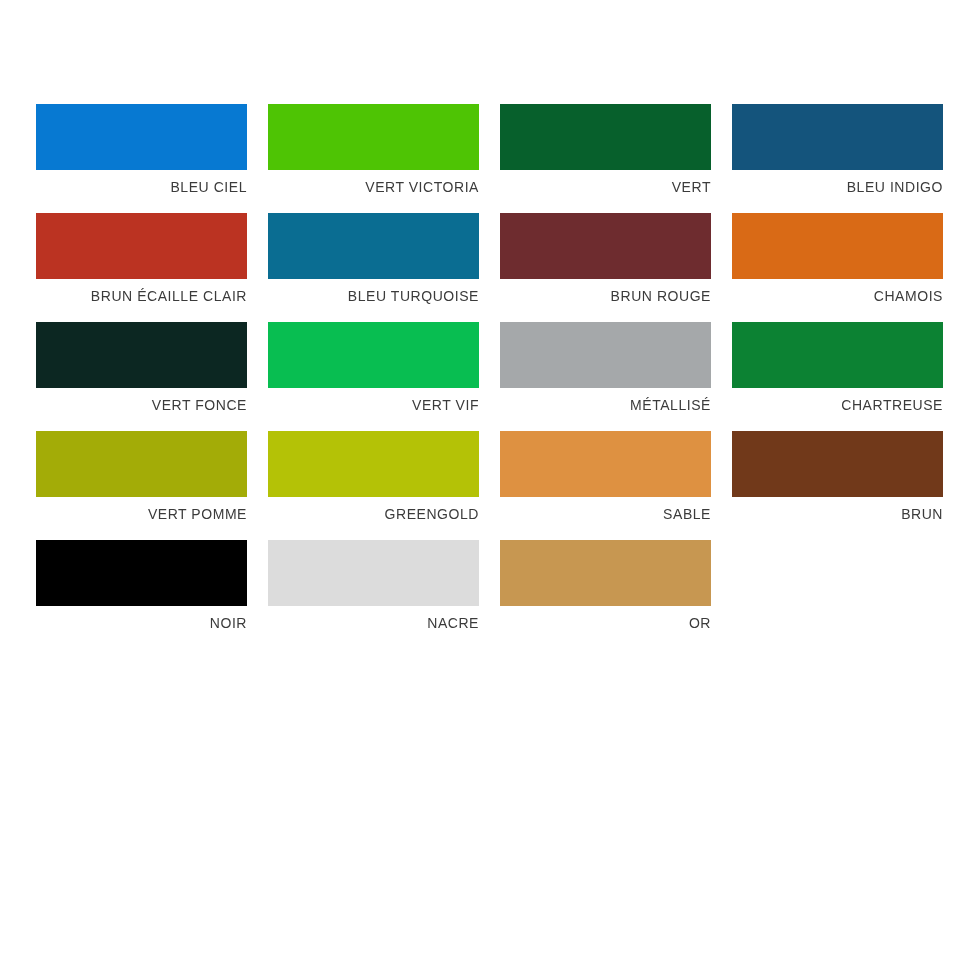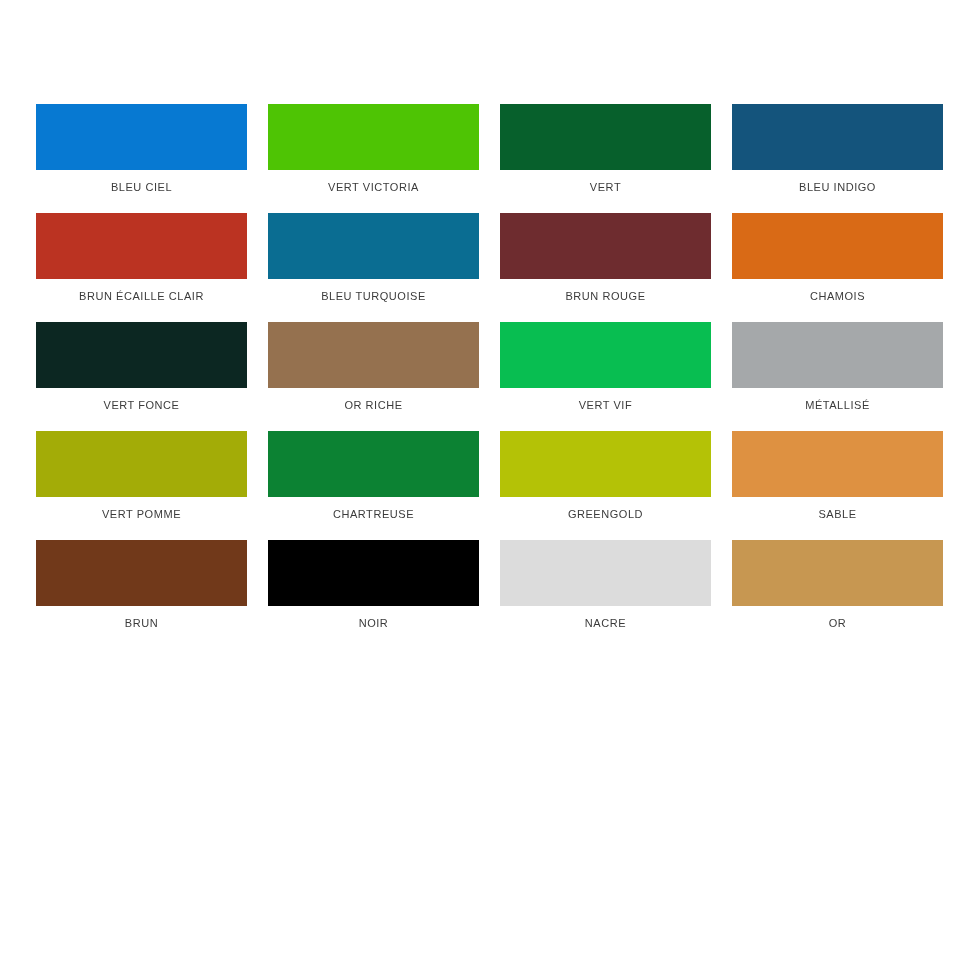--- a/index.html
+++ b/index.html
@@ -43,25 +43,25 @@
   }
   .swatch-chip {
     width: 211px;
     height: 66px;
     margin: 0 auto 0 6px;
     box-sizing: border-box;
     position: relative;
   }
   .swatch-label {
     font-family: "Liberation Sans", sans-serif;
-    font-size: 11px;
+    font-size: 14px;
     line-height: 12px;
     letter-spacing: 0.55px;
     color: #3b3b3b;
-    text-align: center;
+    text-align: right;
     width: 211px;
     margin: 11px auto 0 6px;
     white-space: nowrap;
     text-transform: uppercase;
     -webkit-font-smoothing: antialiased;
   }
 </style>
 </head>
 <body>
 
@@ -97,38 +97,34 @@
       </div>
       <div class="swatch-cell">
         <div class="swatch-chip" title="CHAMOIS" style="background-color: rgb(217, 106, 22);"></div>
         <div class="swatch-label">CHAMOIS</div>
       </div>
       <div class="swatch-cell">
         <div class="swatch-chip" title="VERT FONCE" style="background-color: rgb(12, 39, 34);"></div>
         <div class="swatch-label">VERT FONCE</div>
       </div>
       <div class="swatch-cell">
-        <div class="swatch-chip" title="OR RICHE" style="background-color: rgb(149, 113, 79);"></div>
-        <div class="swatch-label">OR RICHE</div>
-      </div>
-      <div class="swatch-cell">
         <div class="swatch-chip" title="VERT VIF" style="background-color: rgb(8, 190, 81);"></div>
         <div class="swatch-label">VERT VIF</div>
       </div>
       <div class="swatch-cell">
         <div class="swatch-chip" title="MÉTALLISÉ" style="background-color: rgb(165, 168, 170);"></div>
         <div class="swatch-label">MÉTALLISÉ</div>
       </div>
       <div class="swatch-cell">
+        <div class="swatch-chip" title="CHARTREUSE" style="background-color: rgb(12, 130, 51);"></div>
+        <div class="swatch-label">CHARTREUSE</div>
+      </div>
+      <div class="swatch-cell">
         <div class="swatch-chip" title="VERT POMME" style="background-color: rgb(163, 172, 7);"></div>
         <div class="swatch-label">VERT POMME</div>
-      </div>
-      <div class="swatch-cell">
-        <div class="swatch-chip" title="CHARTREUSE" style="background-color: rgb(12, 130, 51);"></div>
-        <div class="swatch-label">CHARTREUSE</div>
       </div>
       <div class="swatch-cell">
         <div class="swatch-chip" title="GREENGOLD" style="background-color: rgb(180, 194, 6);"></div>
         <div class="swatch-label">GREENGOLD</div>
       </div>
       <div class="swatch-cell">
         <div class="swatch-chip" title="SABLE" style="background-color: rgb(222, 145, 65);"></div>
         <div class="swatch-label">SABLE</div>
       </div>
       <div class="swatch-cell">

